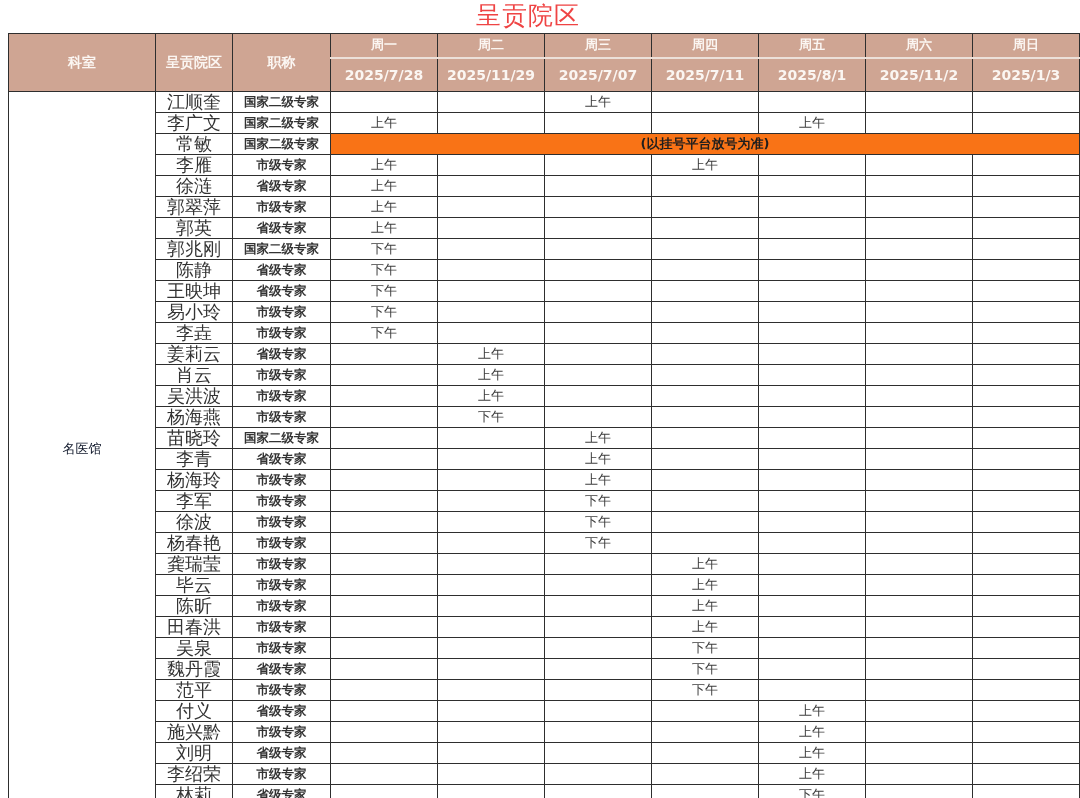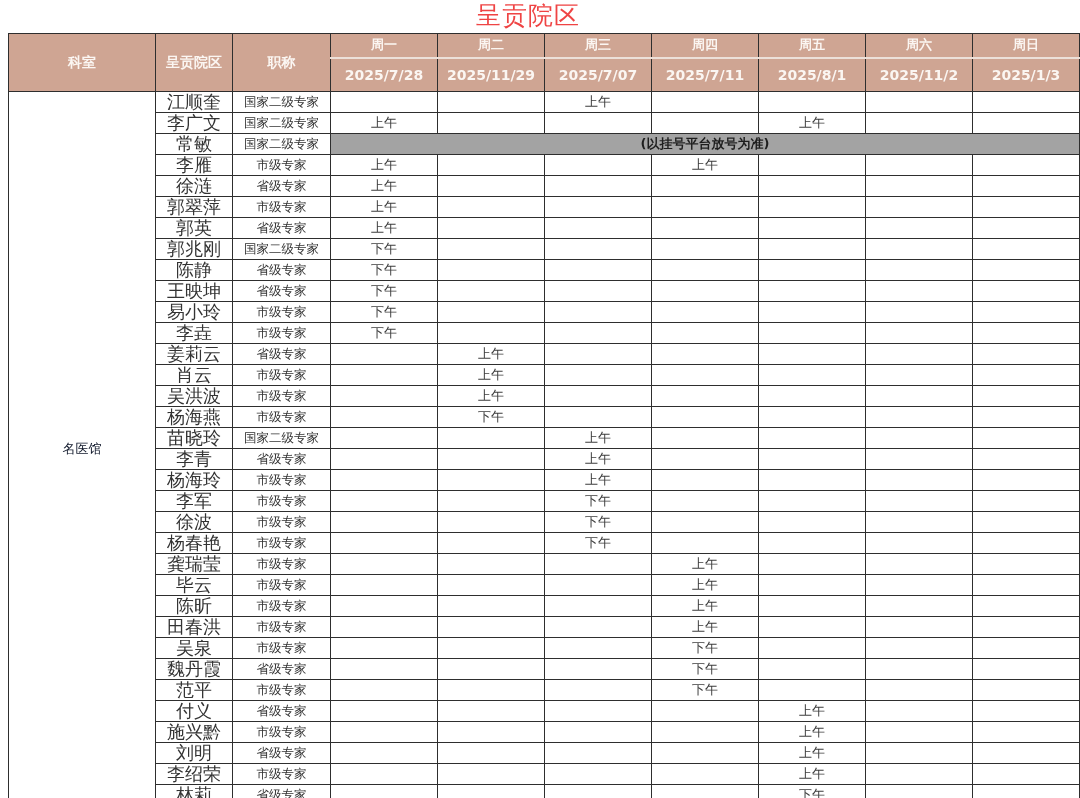--- a/index.html
+++ b/index.html
@@ -15,23 +15,23 @@
   th, td { border:1px solid #2e2e2e; text-align:center; vertical-align:middle;
            overflow:hidden; white-space:nowrap; }
   thead th { background:#cfa593; color:#fbf6f2; font-weight:bold; }
   th.merged-head { font-size:14px; }
   th.day-label  { height:24px; font-size:13px; border-bottom:2px solid #ece0d9; }
   th.date-label { height:34px; font-size:14px; }
   tbody td { height:21px; font-size:13px; color:#333333; background:#ffffff;
              line-height:20px; }
   td.dept { font-size:13px; color:#0f172a; }
   td.doctor { font-size:18px; }
-  td.rank { font-size:12.5px; }
+  td.rank { font-size:12.5px;font-weight:bold; }
   td.slot { color:#3c3c3c; }
-  td.note { background:#a3a3a3; color:#1e1e1e; font-weight:bold; font-size:13px; }
+  td.note { background:#f97316; color:#1e1e1e; font-weight:bold; font-size:13px; }
 </style>
 </head>
 <body>
 
 <div class="page">
   <div class="title">呈贡院区</div>
 
   <table class="sched">
     <colgroup>
       <col style="width:147px">

